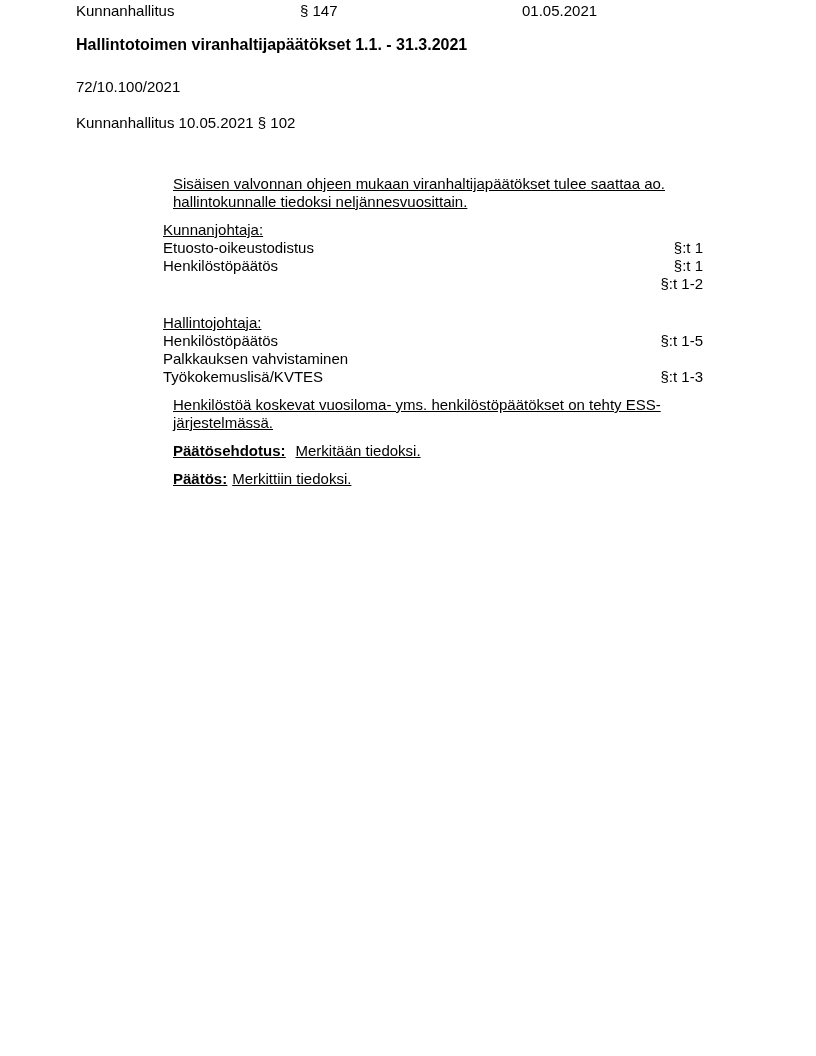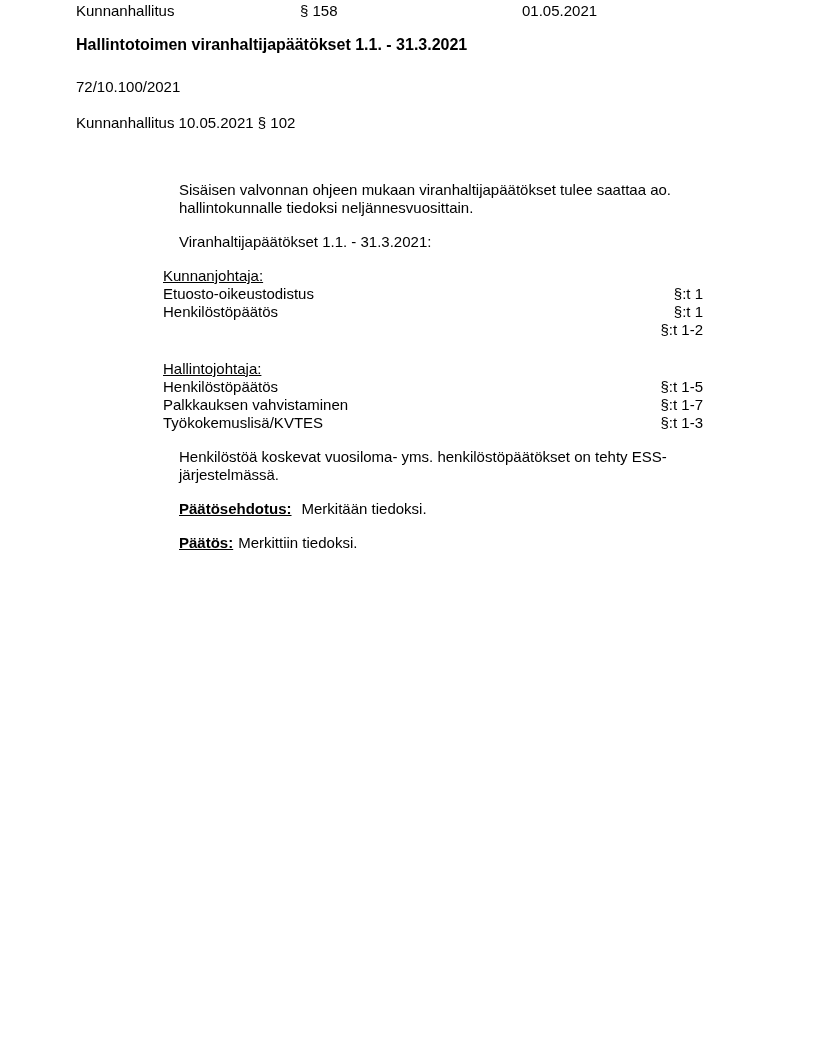--- a/index.html
+++ b/index.html
@@ -28,21 +28,21 @@
     font-weight: bold;
   }
   .case-number { left: 76px; top: 78px; }
   .subheader   { left: 76px; top: 114px; }
   .body-block {
     position: absolute;
     left: 163px;
     top: 165px;
     width: 540px;
   }
-  .body-block p { margin: 16px; }
+  .body-block p { margin: 10px; text-decoration: underline; }
   .intro { margin: 0; }
   .period-line { margin-top: 24px; }
   .group { margin-top: 8px; }
   .group-2 { margin-top: 21px; }
   .group-heading {
     text-decoration: underline;
   }
   .row { display: flex; }
   .row .label { width: 307px; flex: 0 0 307px; }
   .row .value { flex: 1; text-align: right; }
@@ -54,34 +54,33 @@
   }
   .proposal-text { margin-left: 10px; }
   .decision-text { margin-left: 5px; }
 </style>
 </head>
 <body>
 
 <div class="page">
 
   <span class="abs header-left">Kunnanhallitus</span>
-  <span class="abs header-section">§ 158</span>
+  <span class="abs header-section">§ 147</span>
   <span class="abs header-date">01.05.2021</span>
 
   <div class="abs doc-title">Hallintotoimen viranhaltijapäätökset 1.1. - 31.3.2021</div>
 
   <div class="abs case-number">72/10.100/2021</div>
 
   <div class="abs subheader">Kunnanhallitus 10.05.2021 § 102</div>
 
   <div class="body-block">
 
     <p class="intro">Sisäisen valvonnan ohjeen mukaan viranhaltijapäätökset tulee saattaa ao. hallintokunnalle tiedoksi neljännesvuosittain.</p>
 
-    <p class="period-line">Viranhaltijapäätökset 1.1. - 31.3.2021:</p>
 
     <div class="group">
       <div class="group-heading">Kunnanjohtaja:</div>
       <div class="row">
         <span class="label">Etuosto-oikeustodistus</span>
         <span class="value">§:t 1</span>
       </div>
       <div class="row">
         <span class="label">Henkilöstöpäätös</span>
         <span class="value">§:t 1</span>
@@ -92,21 +91,20 @@
     </div>
 
     <div class="group group-2">
       <div class="group-heading">Hallintojohtaja:</div>
       <div class="row">
         <span class="label">Henkilöstöpäätös</span>
         <span class="value">§:t 1-5</span>
       </div>
       <div class="row">
         <span class="label">Palkkauksen vahvistaminen</span>
-        <span class="value">§:t 1-7</span>
       </div>
       <div class="row">
         <span class="label">Työkokemuslisä/KVTES</span>
         <span class="value">§:t 1-3</span>
       </div>
     </div>
 
     <p class="note">Henkilöstöä koskevat vuosiloma- yms. henkilöstöpäätökset on tehty ESS-järjestelmässä.</p>
 
     <p class="decision-line">

